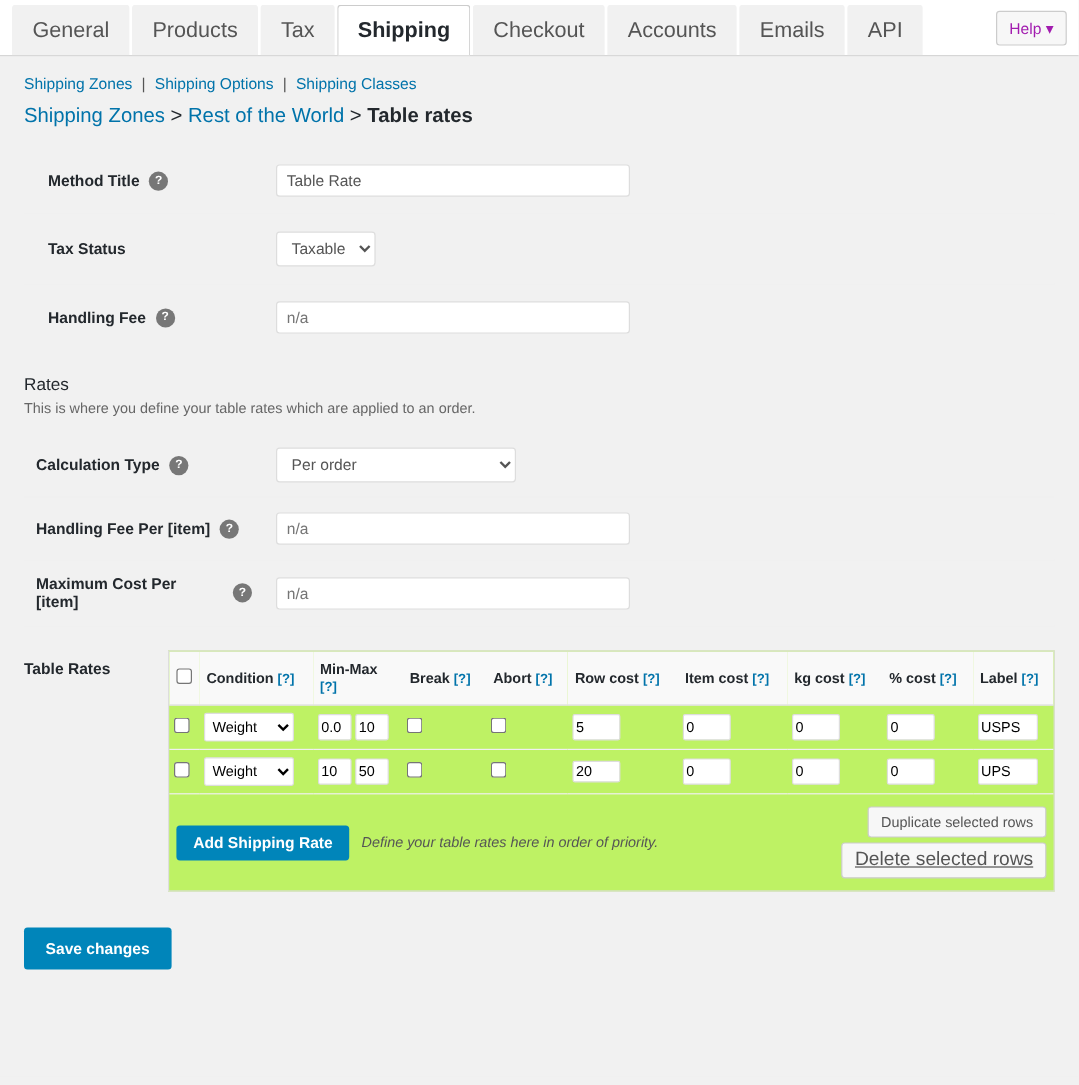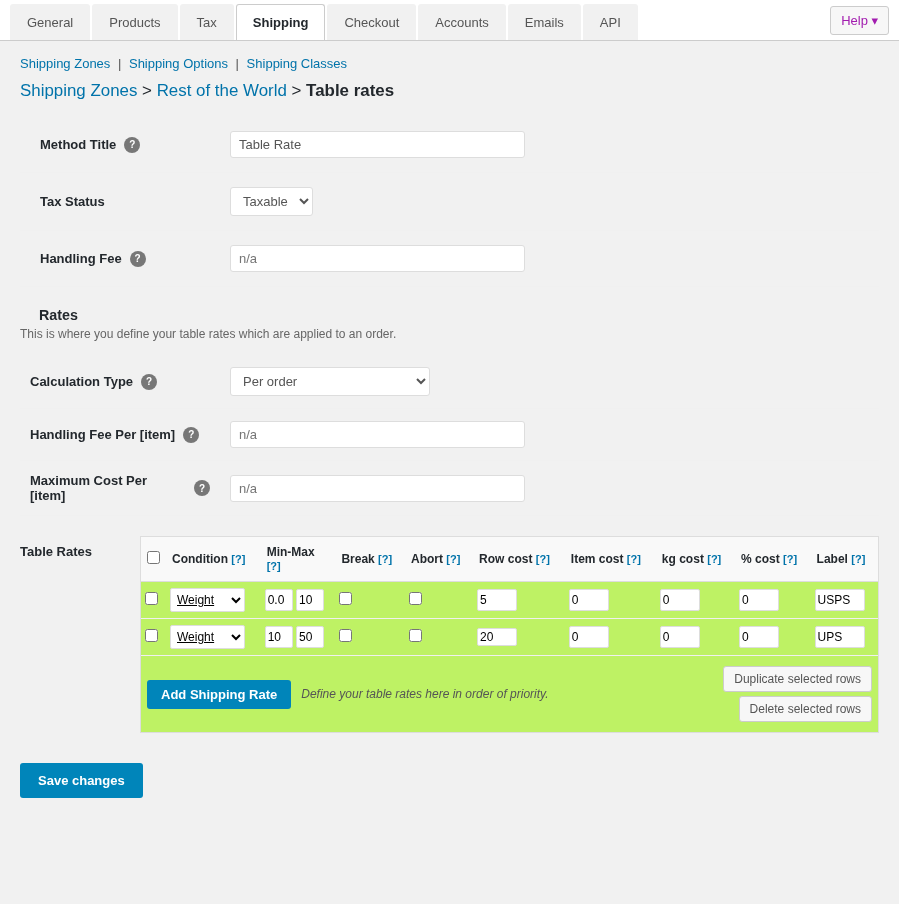--- a/index.html
+++ b/index.html
@@ -19,21 +19,21 @@
     }
     .tabs {
       display: flex;
       gap: 0;
     }
     .tab {
       padding: 10px 16px;
       cursor: pointer;
       border: 1px solid transparent;
       border-bottom: none;
-      font-size: 13px;
+      font-size: 18px;
       color: #555;
       background: #f1f1f1;
       margin-right: 2px;
       margin-top: 4px;
       border-radius: 3px 3px 0 0;
     }
     .tab.active {
       background: #fff;
       border-color: #ccc;
       color: #23282d;
@@ -125,24 +125,23 @@
       font-size: 13px;
       color: #555;
       background: #fff;
       cursor: pointer;
     }
     .rates-section {
       margin-top: 20px;
     }
     .rates-title {
       font-size: 1.1em;
-      font-weight: 700;
+      font-weight: 400;
       color: #23282d;
       margin-bottom: 4px;
-      margin-left: 19px;
     }
     .rates-desc {
       color: #666;
       font-size: 12px;
       margin-bottom: 14px;
     }
     .rates-form-table {
       width: 100%;
       border-collapse: collapse;
     }
@@ -206,21 +205,20 @@
       font-size: 12px;
       width: 36px;
     }
     .rates-table select {
       border: 1px solid #ddd;
       border-radius: 2px;
       padding: 3px 4px;
       font-size: 12px;
       width: 70px;
       background: #fff;
-      text-decoration: underline;
     }
     .question-link {
       color: #0073aa;
       text-decoration: none;
       font-size: 11px;
     }
     .rates-table-footer {
       padding: 10px 6px;
       display: flex;
       align-items: center;
@@ -257,23 +255,24 @@
       padding: 5px 10px;
       font-size: 12px;
       cursor: pointer;
       color: #555;
     }
     .del-btn {
       background: #f7f7f7;
       border: 1px solid #ccc;
       border-radius: 3px;
       padding: 5px 10px;
-      font-size: 12px;
-      cursor: pointer;
-      color: #555;
+      font-size: 16px;
+      cursor: pointer;
+      color: #555;
+      text-decoration: underline;
     }
     .save-btn-bar {
       margin-top: 20px;
       padding: 10px 0;
     }
     .save-btn {
       background: #0085ba;
       color: #fff;
       border: none;
       border-radius: 3px;

